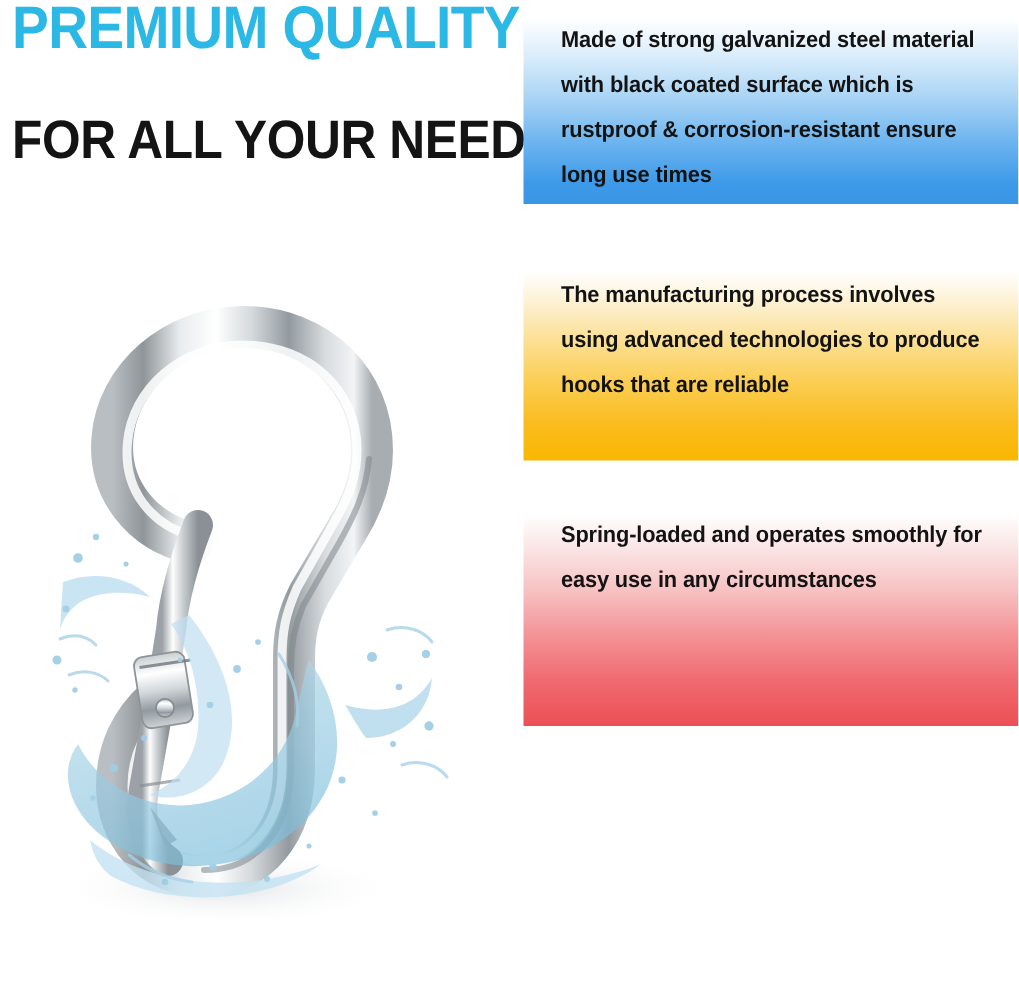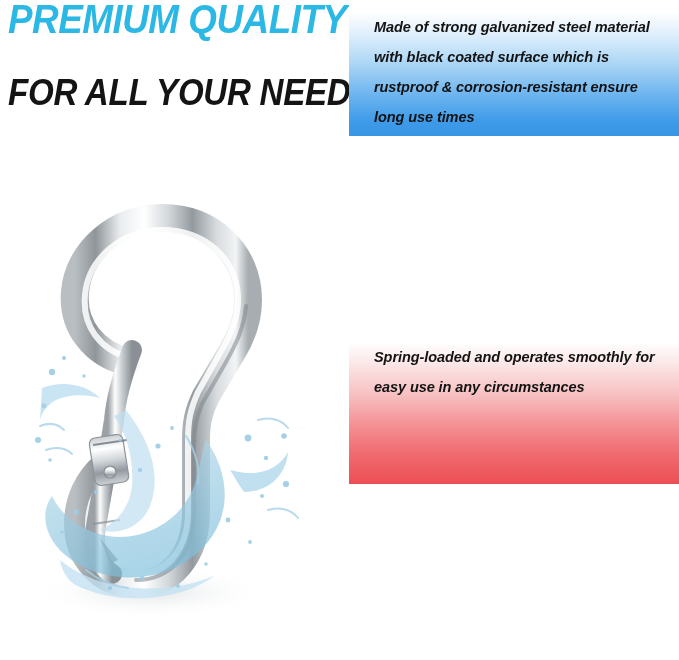--- a/index.html
+++ b/index.html
@@ -12,21 +12,20 @@
     width: 679px;
     height: 660px;
     overflow: hidden;
     font-family: "Liberation Sans", "DejaVu Sans", sans-serif;
   }
   .infographic {
     position: relative;
     width: 679px;
     height: 660px;
     background: #ffffff;
-    font-style: italic;
   }
 
   
   .left-panel {
     position: absolute;
     left: 0;
     top: 0;
     width: 345px;
     height: 660px;
     background: #ffffff;
@@ -341,20 +340,23 @@
       </svg>
     </div>
   </div>
 
   <div class="feature-list">
 
     <div class="feature-box box-blue">
       <div class="feature-text">Made of strong galvanized steel material with black coated surface which is rustproof &amp; corrosion-resistant ensure long use times</div>
     </div>
 
+    <div class="feature-box box-amber">
+      <div class="feature-text">The manufacturing process involves using advanced technologies to produce hooks that are reliable</div>
+    </div>
 
     <div class="feature-box box-red">
       <div class="feature-text">Spring-loaded and operates smoothly for easy use in any circumstances</div>
     </div>
 
 
   </div>
 </div>
 
 </body></html>

